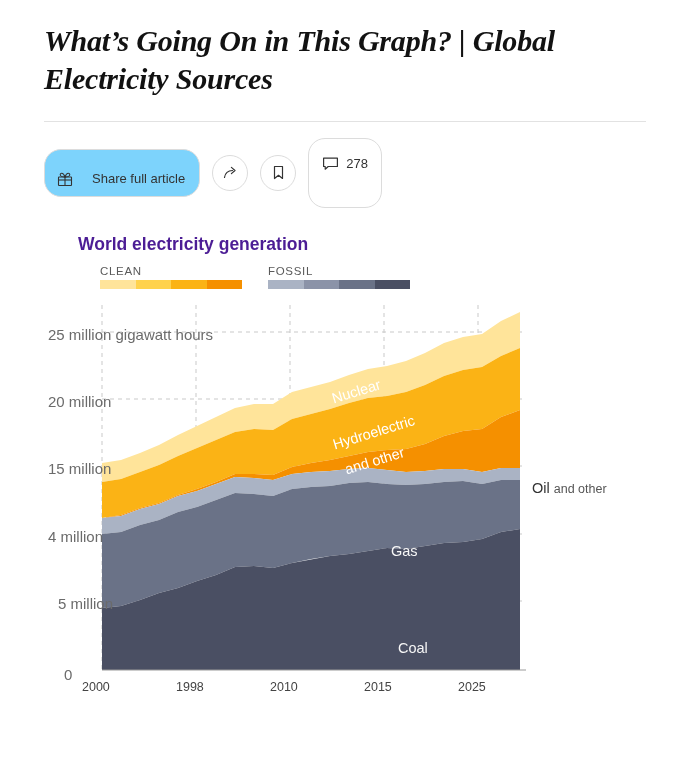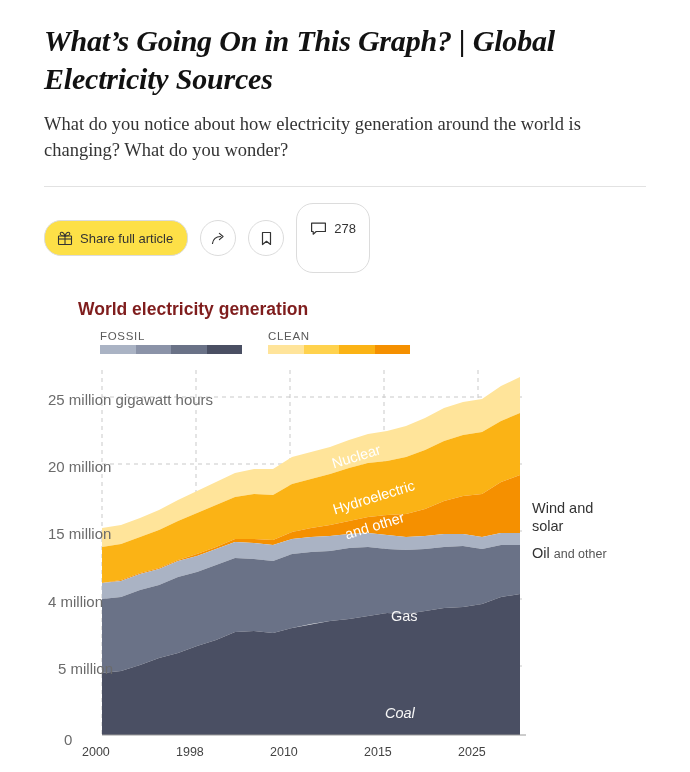--- a/index.html
+++ b/index.html
@@ -46,26 +46,26 @@
   }
   .toolbar {
     display: flex;
     align-items: center;
     gap: 12px;
     padding: 16px 44px 0 44px;
   }
   .pill {
     display: inline-flex;
     align-items: center;
-    gap: 7px;
+    gap: 19px;
     height: 34px;
-    padding: 0 14px 0 12px;
+    padding: 12px 14px 0 12px;
     border: 1px solid #dcdcdc;
     border-radius: 17px;
-    background: #fde047;
+    background: #7dd3fc;
     font-size: 13px;
     color: #333;
     cursor: pointer;
     white-space: nowrap;
   }
   .circle-btn {
     width: 34px;
     height: 34px;
     border: 1px solid #dcdcdc;
     border-radius: 50%;
@@ -91,21 +91,21 @@
 
   
   .chart-wrap {
     position: relative;
     margin: 26px 0 0 0;
     padding: 0 40px 0 44px;
   }
   .chart-title {
     font-size: 17.5px;
     font-weight: bold;
-    color: #7f1d1d;
+    color: #4c1d95;
     margin: 0 0 10px 34px;
   }
   .legend {
     display: flex;
     gap: 26px;
     margin: 0 0 6px 56px;
   }
   .legend-group { width: 142px; }
   .legend-label {
     font-size: 11.5px;
@@ -155,21 +155,20 @@
     white-space: nowrap;
   }
 </style>
 </head>
 <body>
 
 <div class="page">
 
   <h1 class="headline">What’s Going On in This Graph? | Global Electricity Sources</h1>
 
-  <p class="summary">What do you notice about how electricity generation around the world is changing? What do you wonder?</p>
 
   <div class="divider"></div>
 
   <div class="toolbar">
 
     <div class="pill">
       <span>
         <svg width="16" height="16" viewBox="0 0 16 16" fill="none" stroke="#333" stroke-width="1.1">
           <rect x="1.5" y="6" width="13" height="8.5" rx="0.6"></rect>
           <line x1="1.5" y1="9" x2="14.5" y2="9"></line>
@@ -208,35 +207,35 @@
     </div>
 
   </div>
 
   <div class="chart-wrap">
 
     <div class="chart-title">World electricity generation</div>
 
     <div class="legend">
       <div class="legend-group">
+        <div class="legend-label">CLEAN</div>
+        <div class="legend-bar">
+          <span style="background:#ffe49a"></span>
+          <span style="background:#ffd24d"></span>
+          <span style="background:#fbb315"></span>
+          <span style="background:#f59000"></span>
+        </div>
+      </div>
+      <div class="legend-group">
         <div class="legend-label">FOSSIL</div>
         <div class="legend-bar">
           <span style="background:#aab3c4"></span>
           <span style="background:#8b93a8"></span>
           <span style="background:#6a7287"></span>
           <span style="background:#4a4f63"></span>
-        </div>
-      </div>
-      <div class="legend-group">
-        <div class="legend-label">CLEAN</div>
-        <div class="legend-bar">
-          <span style="background:#ffe49a"></span>
-          <span style="background:#ffd24d"></span>
-          <span style="background:#fbb315"></span>
-          <span style="background:#f59000"></span>
         </div>
       </div>
     </div>
 
     <div class="plot-area">
 
       <svg class="plot-svg" width="606" height="420" viewBox="0 0 606 420">
 
         <g stroke="#c9c9c9" stroke-width="1" stroke-dasharray="4 4">
           <line x1="58" y1="306" x2="482" y2="306"></line>
@@ -285,26 +284,22 @@
       <div class="xtick" style="left:320px; top:385px;">2015</div>
       <div class="xtick" style="left:414px; top:385px;">2025</div>
 
       <div class="ann" style="left:286px; top:96px; transform:rotate(-17deg); transform-origin:left top;">Nuclear</div>
 
       <div class="ann" style="left:287px; top:142px; transform:rotate(-17deg); transform-origin:left top;">Hydroelectric</div>
       <div class="ann" style="left:299px; top:167px; transform:rotate(-17deg); transform-origin:left top;">and other</div>
 
       <div class="ann ann-dark" style="left:347px; top:248px;">Gas</div>
 
-      <div class="ann ann-dark" style="left:341px; top:345px;font-style:italic;">Coal</div>
-
-      <div class="ann-side" style="left:488px; top:140px;">
-        <div>Wind and</div>
-        <div>solar</div>
-      </div>
+      <div class="ann ann-dark" style="left:354px; top:345px;">Coal</div>
+
       <div class="ann-side" style="left:488px; top:185px;">
         <span>Oil</span>
         <span class="small">and other</span>
       </div>
 
     </div>
 
   </div>
 
 </div>

